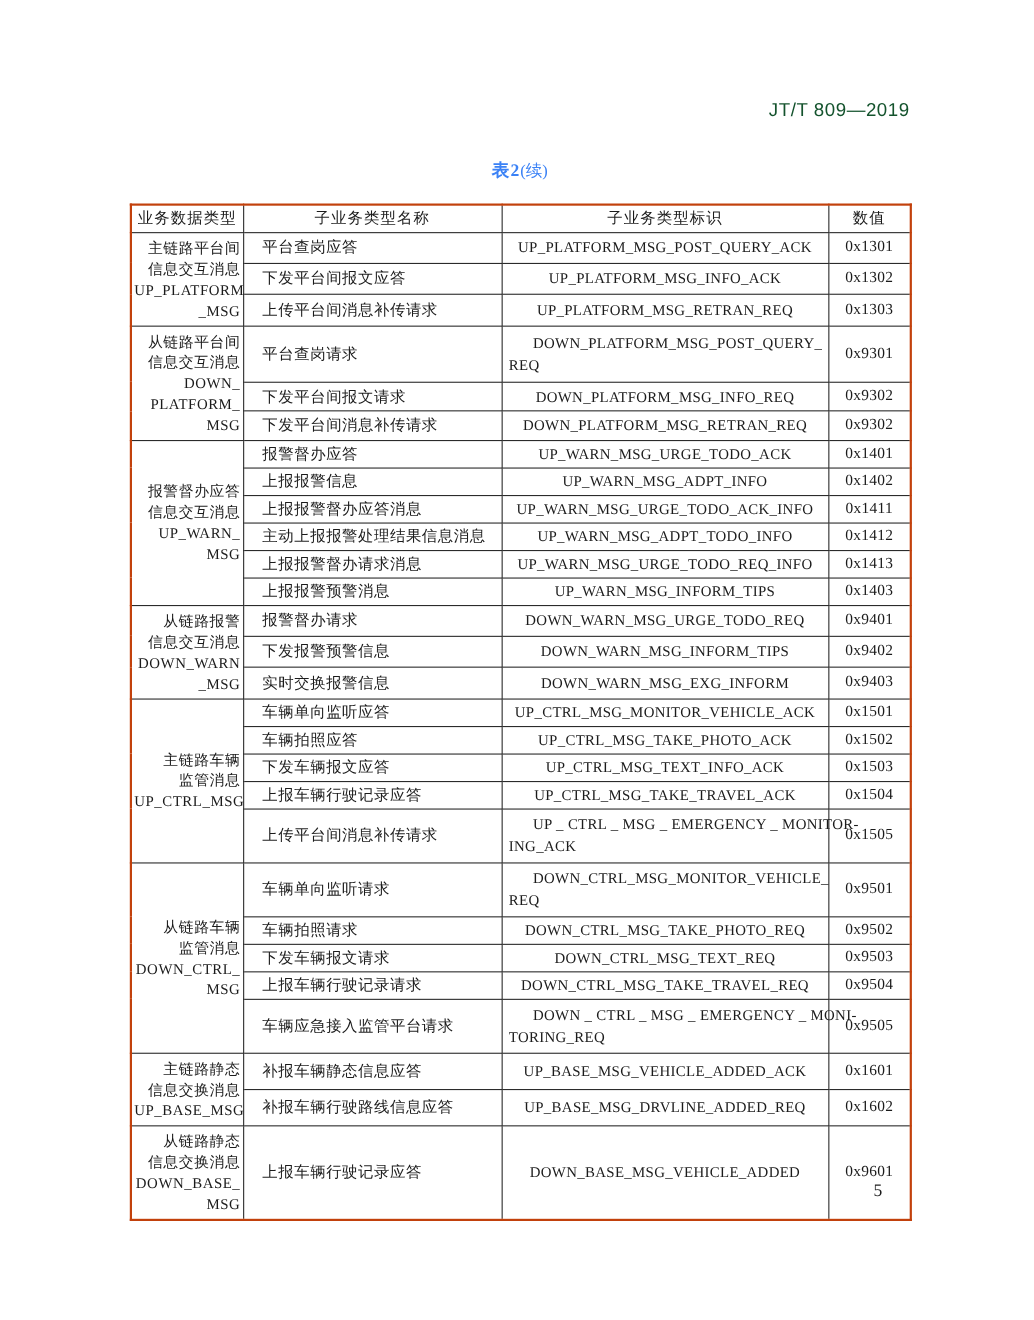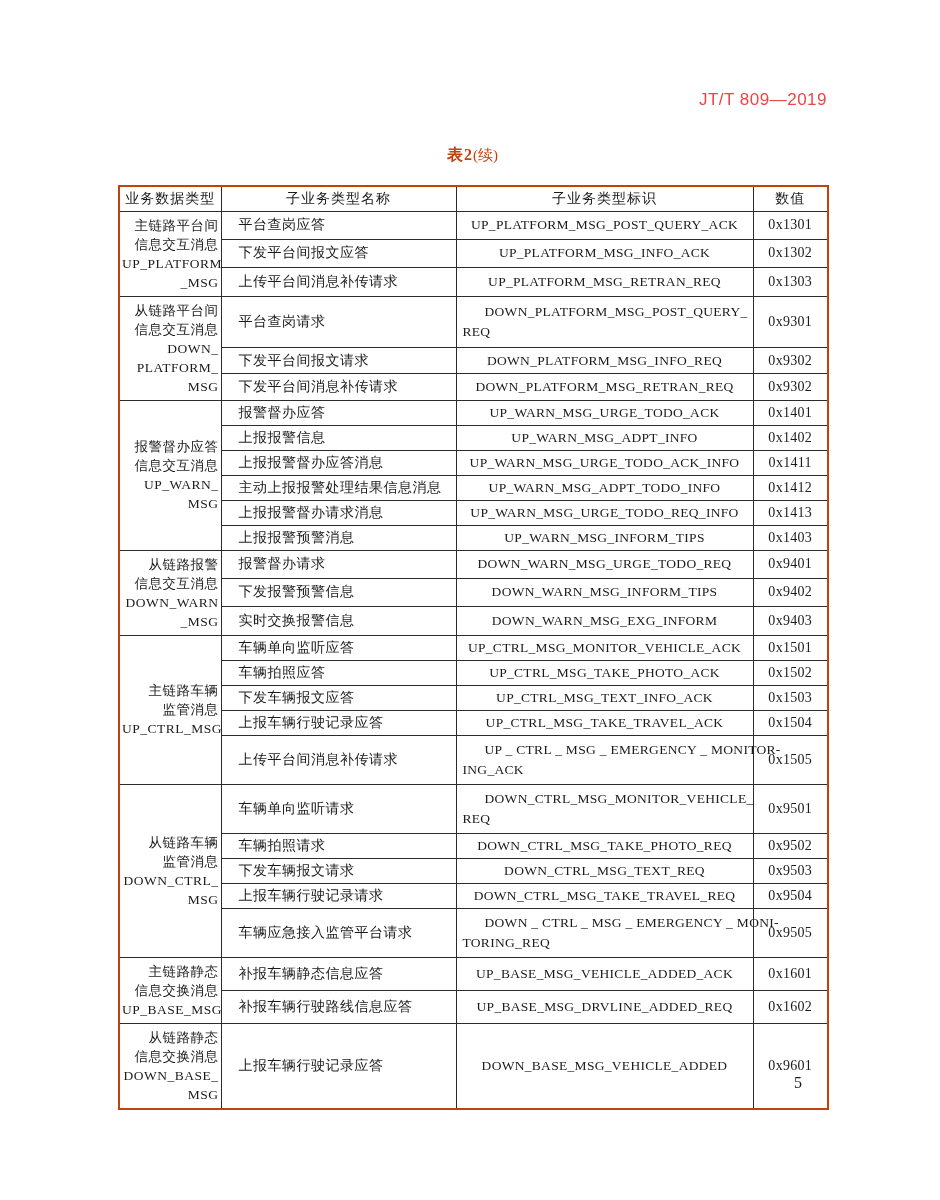--- a/index.html
+++ b/index.html
@@ -14,30 +14,30 @@
     overflow: hidden;
     outline: 1px solid #f0f0f0;
   }
   .doc-code {
     position: absolute;
     top: 90px;
     right: 113px;
     font-family: "Liberation Sans", "DejaVu Sans", sans-serif;
     font-size: 17px;
     letter-spacing: 0.5px;
-    color: #ef4444;
+    color: #14532d;
   }
   .caption {
     position: absolute;
     top: 145px;
     left: 118px;
     width: 709px;
     text-align: center;
     font-size: 15px;
-    color: #c2410c;
+    color: #3b82f6;
   }
   .caption .cap-bold { font-weight: 700; font-size: 16px; letter-spacing: 1px; }
   .caption .cap-rest { font-size: 15px; }
 
   table.std-table {
     position: absolute;
     top: 185px;
     left: 118px;
     width: 709px;
     border-collapse: collapse;

